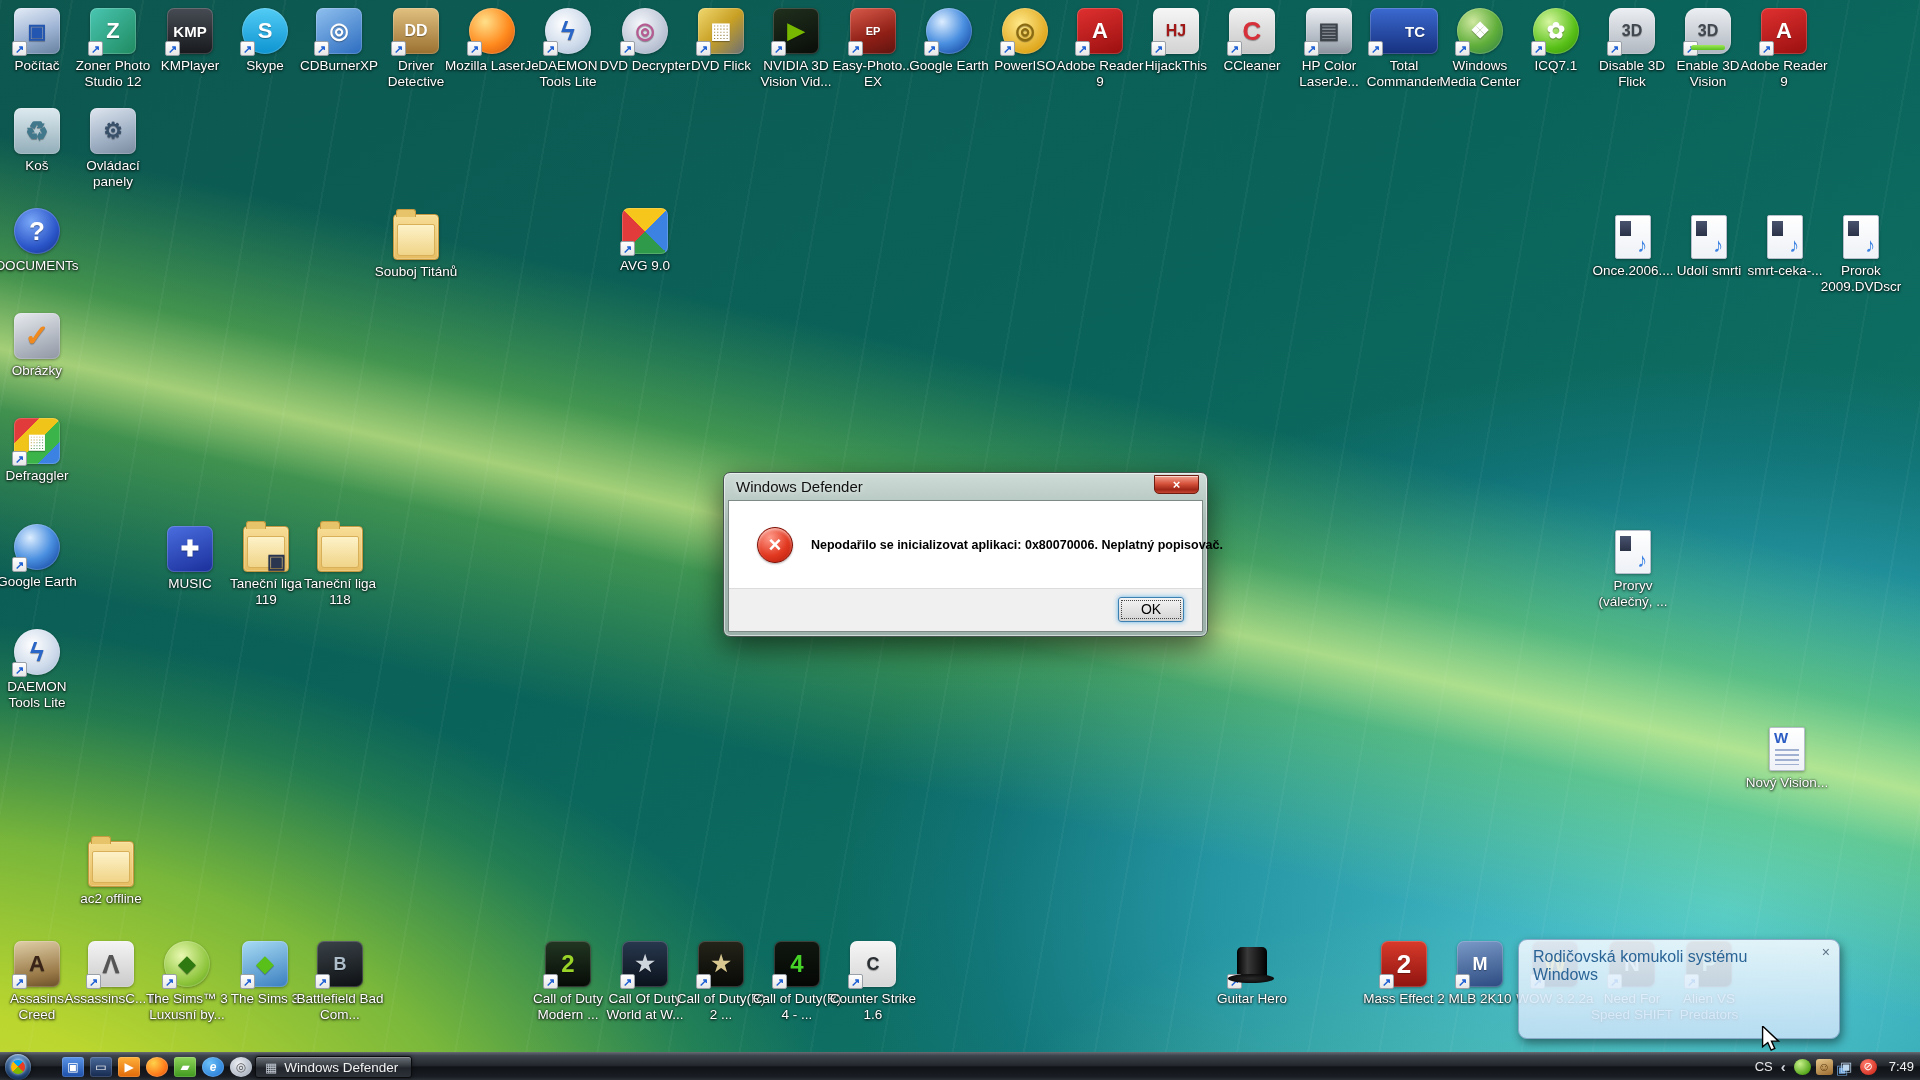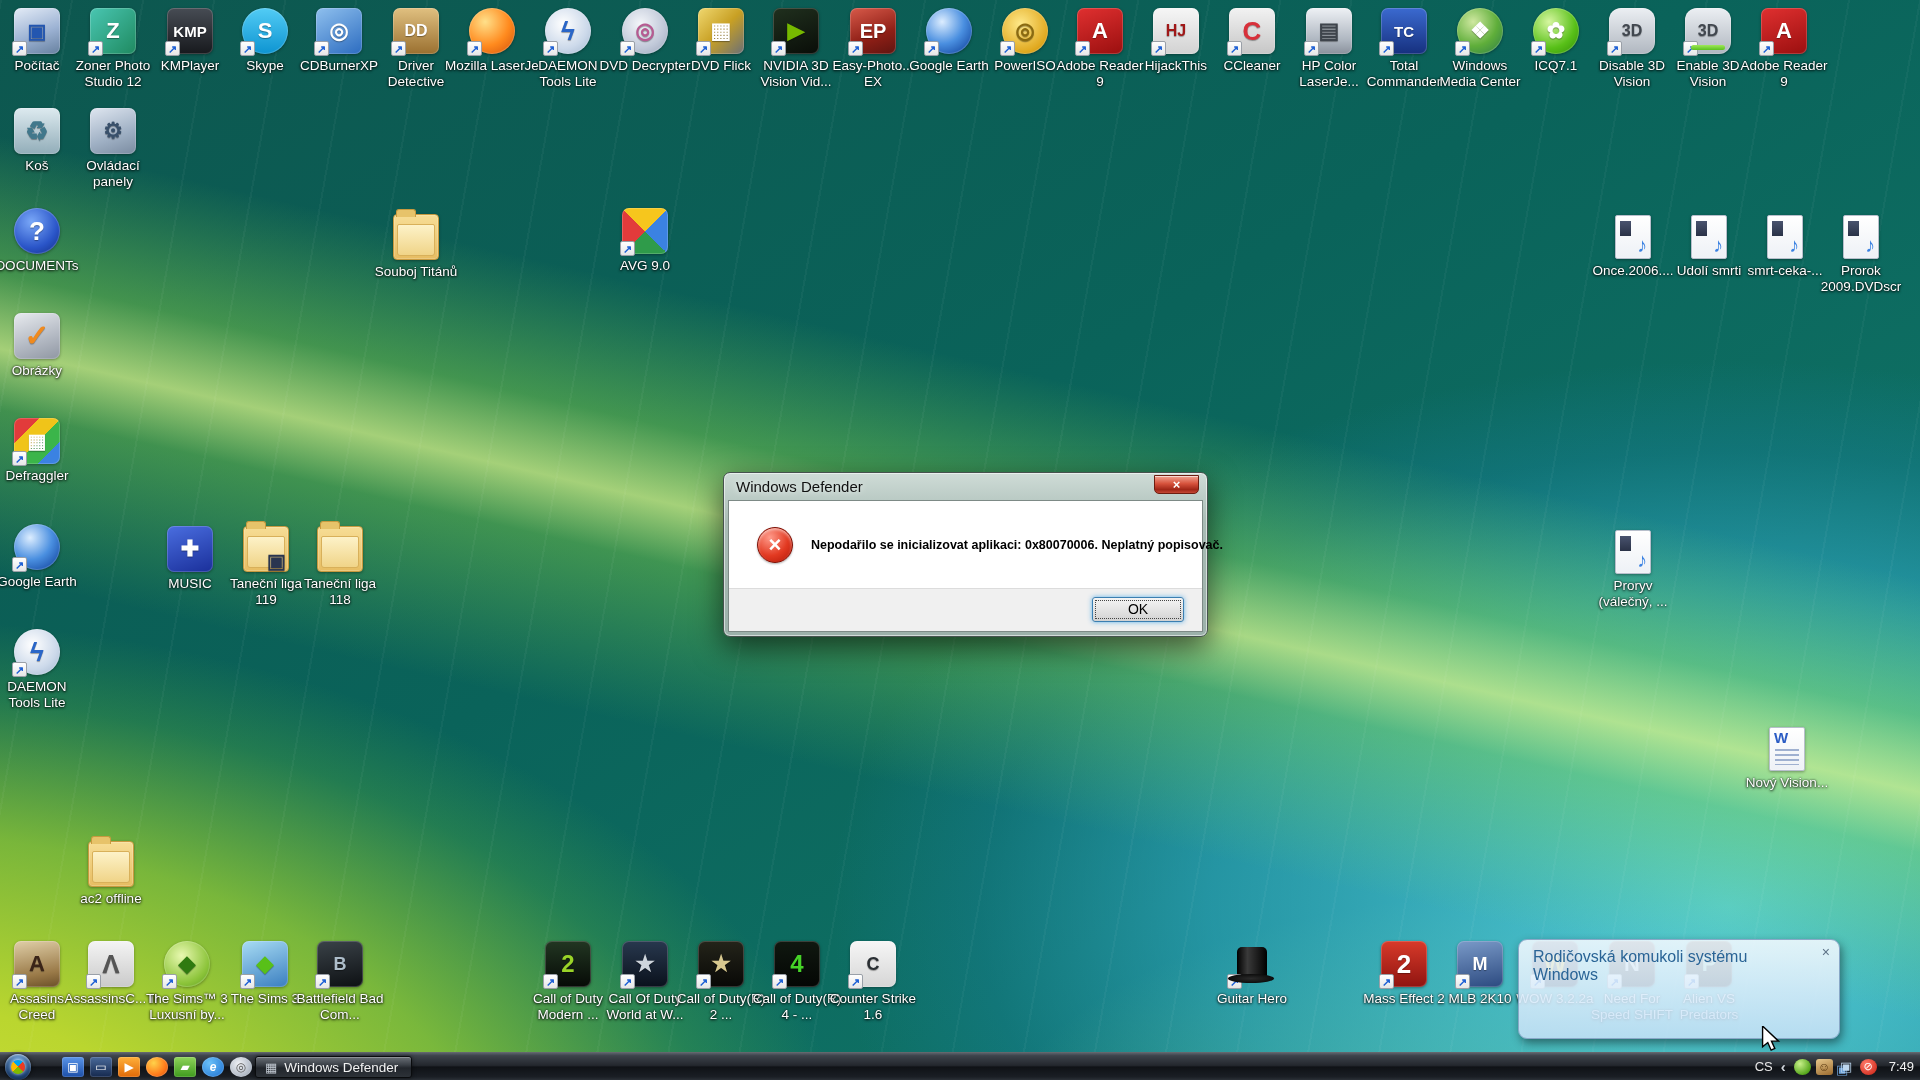--- a/index.html
+++ b/index.html
@@ -35,28 +35,28 @@
   .art-zoner .ic-art{background:linear-gradient(135deg,#49c6b2,#1f8a60);}
   .art-kmp .ic-art{background:linear-gradient(180deg,#474c54,#17191d);} .art-kmp .ic-glyph{font-size:15px;}
   .art-skype .ic-art{background:linear-gradient(180deg,#52ccf5,#0d94d1);border-radius:50%;}
   .art-cdburner .ic-art{background:linear-gradient(150deg,#8fc0ee,#2c6cc0);}
   .art-driver .ic-art{background:linear-gradient(180deg,#e0c080,#9a7030);} .art-driver .ic-glyph{font-size:16px;}
   .art-firefox .ic-art{background:radial-gradient(circle at 35% 30%,#ffe08a,#ff8a1e 55%,#cf4e0a);border-radius:50%;}
   .art-daemon .ic-art{background:radial-gradient(circle at 40% 35%,#ffffff,#ccd9ea 60%,#9fb4cc);border-radius:50%;} .art-daemon .ic-glyph{color:#2a66c8;font-size:26px;}
   .art-dvddec .ic-art{background:radial-gradient(circle at 40% 35%,#f4f6fa,#c0c8d8 60%,#98a2b8);border-radius:50%;} .art-dvddec .ic-glyph{color:#b85a92;}
   .art-dvdflick .ic-art{background:linear-gradient(135deg,#f0d870,#c8a024 50%,#6a6f78);}
   .art-nvidia .ic-art{background:linear-gradient(160deg,#20301e,#090d08);} .art-nvidia .ic-glyph{color:#76b900;}
-  .art-easyphoto .ic-art{background:linear-gradient(160deg,#d85a4a,#8f1f16 60%,#5f1410);} .art-easyphoto .ic-glyph{font-size:20px;}
+  .art-easyphoto .ic-art{background:linear-gradient(160deg,#d85a4a,#8f1f16 60%,#5f1410);} .art-easyphoto .ic-glyph{font-size:11px;}
   .art-earth .ic-art{background:radial-gradient(circle at 35% 30%,#dcedff,#4a8fe0 50%,#1a4fa8 85%);border-radius:50%;}
   .art-poweriso .ic-art{background:radial-gradient(circle at 40% 35%,#ffe98a,#e0a81e 70%,#a87a10);border-radius:50%;} .art-poweriso .ic-glyph{color:#8a6a10;}
   .art-adobe .ic-art{background:linear-gradient(160deg,#e03030,#9a0f0f);}
   .art-hijack .ic-art{background:linear-gradient(180deg,#f6f6f6,#d2d2d2);} .art-hijack .ic-glyph{color:#a01818;font-size:16px;}
   .art-ccleaner .ic-art{background:linear-gradient(180deg,#f2f2f2,#c6c6c6);} .art-ccleaner .ic-glyph{color:#d8303a;font-size:26px;}
   .art-hp .ic-art{background:linear-gradient(180deg,#eef1f5,#aeb6c0 70%,#8a919c);} .art-hp .ic-glyph{color:#3e444c;}
-  .art-tc .ic-art{background:linear-gradient(180deg,#3b6ad0,#16307e);} .art-tc .ic-glyph{font-size:15px;}
+  .art-tc .ic-art{background:linear-gradient(180deg,#3b6ad0,#16307e);padding-left:22px;} .art-tc .ic-glyph{font-size:15px;}
   .art-wmc .ic-art{background:radial-gradient(circle at 35% 30%,#cfe8a0,#5fae3a 55%,#2a7a4a);border-radius:50%;}
   .art-icq .ic-art{background:radial-gradient(circle at 35% 30%,#d6f6a0,#58c018 60%,#2f8a08);border-radius:50%;}
   .art-3d .ic-art,.art-3den .ic-art{background:linear-gradient(180deg,#eceff3,#b0b7c0);border-radius:12px;} .art-3d .ic-glyph,.art-3den .ic-glyph{color:#41474f;font-size:16px;}
   .art-3den .ic-art::after{content:"";position:absolute;left:6px;bottom:4px;width:34px;height:5px;border-radius:3px;background:linear-gradient(180deg,#9fe85a,#5ac11e);}
   .art-trash .ic-art{background:linear-gradient(180deg,rgba(232,242,248,.95),rgba(160,182,196,.9));} .art-trash .ic-glyph{color:#41788c;font-size:26px;}
   .art-control .ic-art{background:linear-gradient(160deg,#dfe6f0,#9fb0c4 60%,#7a8ba0);} .art-control .ic-glyph{color:#39506b;}
   .art-docs .ic-art{background:radial-gradient(circle at 38% 30%,#7aa8f8,#2a55c8 60%,#102a80);border-radius:50%;} .art-docs .ic-glyph{font-size:26px;}
   .art-obrazky .ic-art{background:linear-gradient(160deg,#e8ebef,#b2b8c2 60%,#8f96a2);} .art-obrazky .ic-glyph{color:#f08a1e;font-size:30px;}
   .art-defrag .ic-art{background:linear-gradient(135deg,#e23b3b 0 28%,#f0c419 28% 52%,#3bb54a 52% 76%,#3b82e2 76%);} .art-defrag .ic-glyph{font-size:20px;}
   .art-music .ic-art{background:linear-gradient(160deg,#4a6ee0,#1a2f9a);}
@@ -100,21 +100,21 @@
        color:#fff;font-size:13px;font-weight:bold;text-align:center;line-height:17px;cursor:pointer;
        box-shadow:inset 0 1px 0 rgba(255,255,255,.6);}
   .dlg-body{position:absolute;left:4px;right:4px;top:27px;bottom:4px;background:#fff;border:1px solid #7d8a86;box-sizing:border-box;}
   .dlg-msg-row{position:absolute;left:0;right:0;top:0;bottom:43px;}
   .err-icon{position:absolute;left:28px;top:26px;width:36px;height:36px;border-radius:50%;
        background:radial-gradient(circle at 35% 28%,#ff9a8a,#e23a22 55%,#b01505);border:1px solid #7d0f04;box-sizing:border-box;
        color:#fff;font-size:22px;font-weight:bold;display:flex;align-items:center;justify-content:center;
        box-shadow:inset 0 2px 3px rgba(255,255,255,.55), 0 1px 2px rgba(0,0,0,.3);}
   .dlg-msg{position:absolute;left:82px;top:37px;font-size:12.5px;color:#000;white-space:nowrap;font-weight:bold;}
   .dlg-footer{position:absolute;left:0;right:0;bottom:0;height:42px;background:#f0f0f0;border-top:1px solid #dcdcdc;}
-  .ok-btn{position:absolute;right:18px;top:8px;width:92px;height:25px;
+  .ok-btn{position:absolute;right:18px;top:8px;width:66px;height:25px;
        background:linear-gradient(180deg,#f4f4f4,#e6e6e6 45%,#d2d2d2);border:1px solid #3c7fb1;border-radius:3px;box-sizing:border-box;
        font-size:14px;color:#000;text-align:center;line-height:23px;cursor:pointer;
        box-shadow:0 0 5px rgba(80,170,230,.9);outline:1px dotted #444;outline-offset:-4px;}
 
   
   .balloon{position:absolute;left:1518px;top:939px;width:322px;min-height:100px;z-index:5;border-radius:9px;
        background:linear-gradient(180deg,rgba(240,248,254,.90),rgba(199,226,248,.86));
        border:1px solid #89a8c8;box-shadow:2px 4px 10px rgba(0,0,0,.45);box-sizing:border-box;
        padding:8px 14px 10px;cursor:pointer;}
   .bl-title{font-size:16px;color:#2a6496;margin:0 18px 4px 0;}
@@ -332,21 +332,21 @@
           <span class="ic-shortcut">↗</span>
         </div>
         <div class="ic-label">ICQ7.1</div>
       </div>
 
       <div class="icon art-3d" style="left: 1595px; top: 8px;">
         <div class="ic-art">
           <span class="ic-glyph">3D</span>
           <span class="ic-shortcut">↗</span>
         </div>
-        <div class="ic-label">Disable 3D Vision</div>
+        <div class="ic-label">Disable 3D Flick</div>
       </div>
 
       <div class="icon art-3den" style="left: 1671px; top: 8px;">
         <div class="ic-art">
           <span class="ic-glyph">3D</span>
           <span class="ic-shortcut">↗</span>
         </div>
         <div class="ic-label">Enable 3D Vision</div>
       </div>
 

